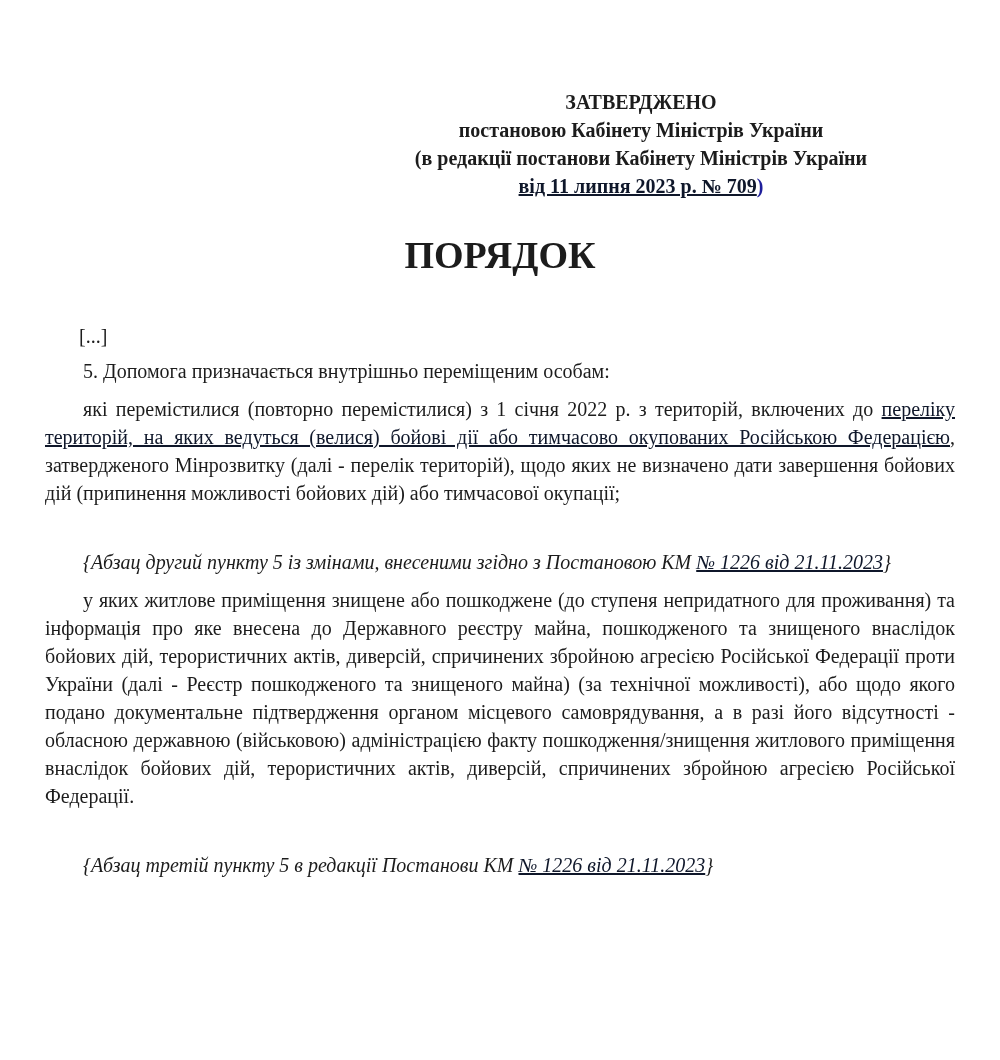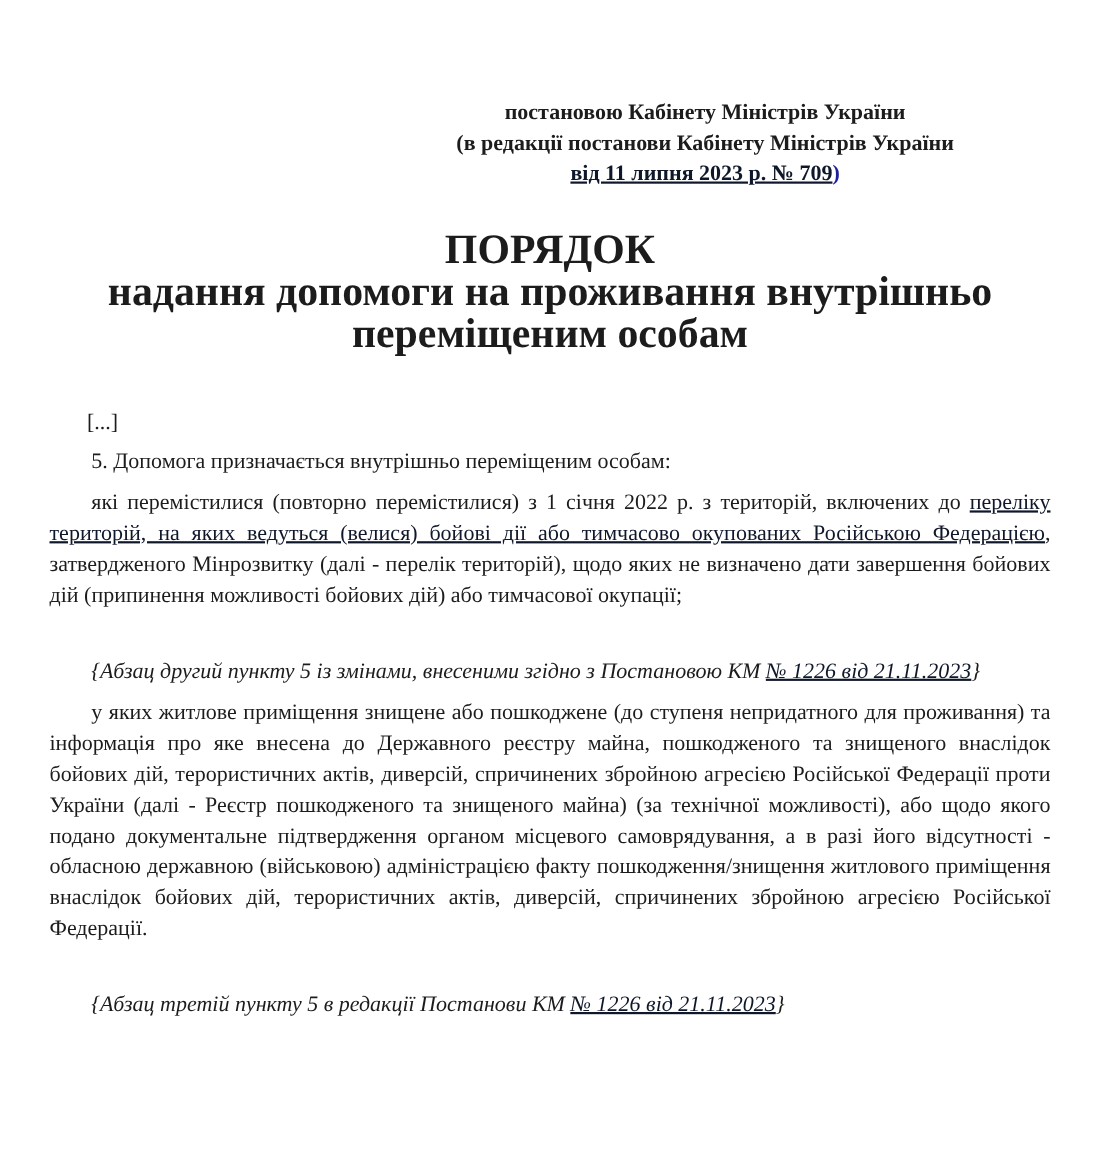--- a/index.html
+++ b/index.html
@@ -67,28 +67,28 @@
   .blue-text {
     color: #1e1e9b;
   }
 </style>
 </head>
 <body>
 
 <div class="page">
 
   <div class="approval">
+    <div>ЗАТВЕРДЖЕНО</div>
     <div>постановою Кабінету Міністрів України</div>
     <div>(в редакції постанови Кабінету Міністрів України</div>
     <div><a class="doc-link" href="#">від 11 липня 2023 р. № 709</a><span class="blue-text">)</span></div>
   </div>
 
   <div class="doc-title">
     <div>ПОРЯДОК</div>
-    <div>надання допомоги на проживання внутрішньо переміщеним особам</div>
   </div>
 
   <p class="body-par omission">[...]</p>
 
   <p class="body-par clause-intro">5. Допомога призначається внутрішньо переміщеним особам:</p>
 
   <p class="body-par"><span>які перемістилися (повторно перемістилися) з 1 січня 2022 р. з територій, включених до </span><a class="doc-link" href="#">переліку територій, на яких ведуться (велися) бойові дії або тимчасово окупованих Російською Федерацією</a><span>, затвердженого Мінрозвитку (далі - перелік територій), щодо яких не визначено дати завершення бойових дій (припинення можливості бойових дій) або тимчасової окупації;</span></p>
 
   <p class="body-par note"><span>{Абзац другий пункту 5 із змінами, внесеними згідно з Постановою КМ </span><a class="doc-link" href="#">№ 1226 від 21.11.2023</a><span>}</span></p>
 

